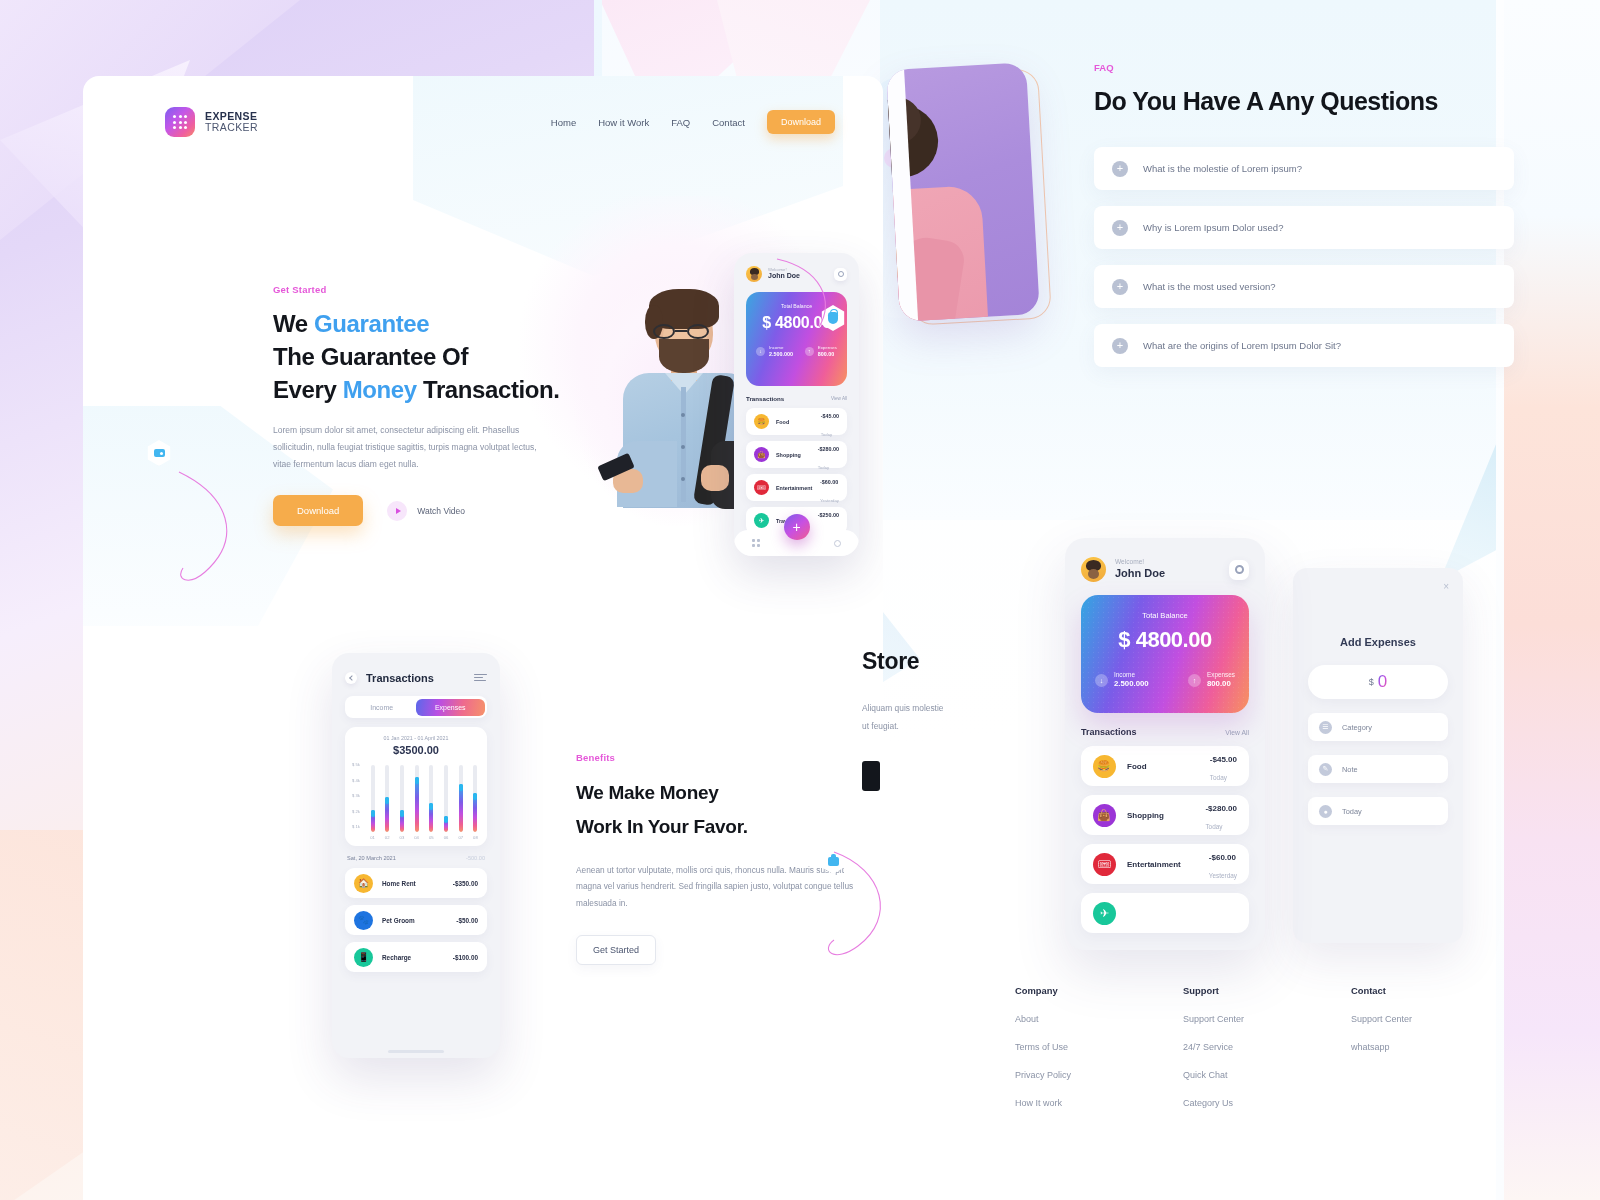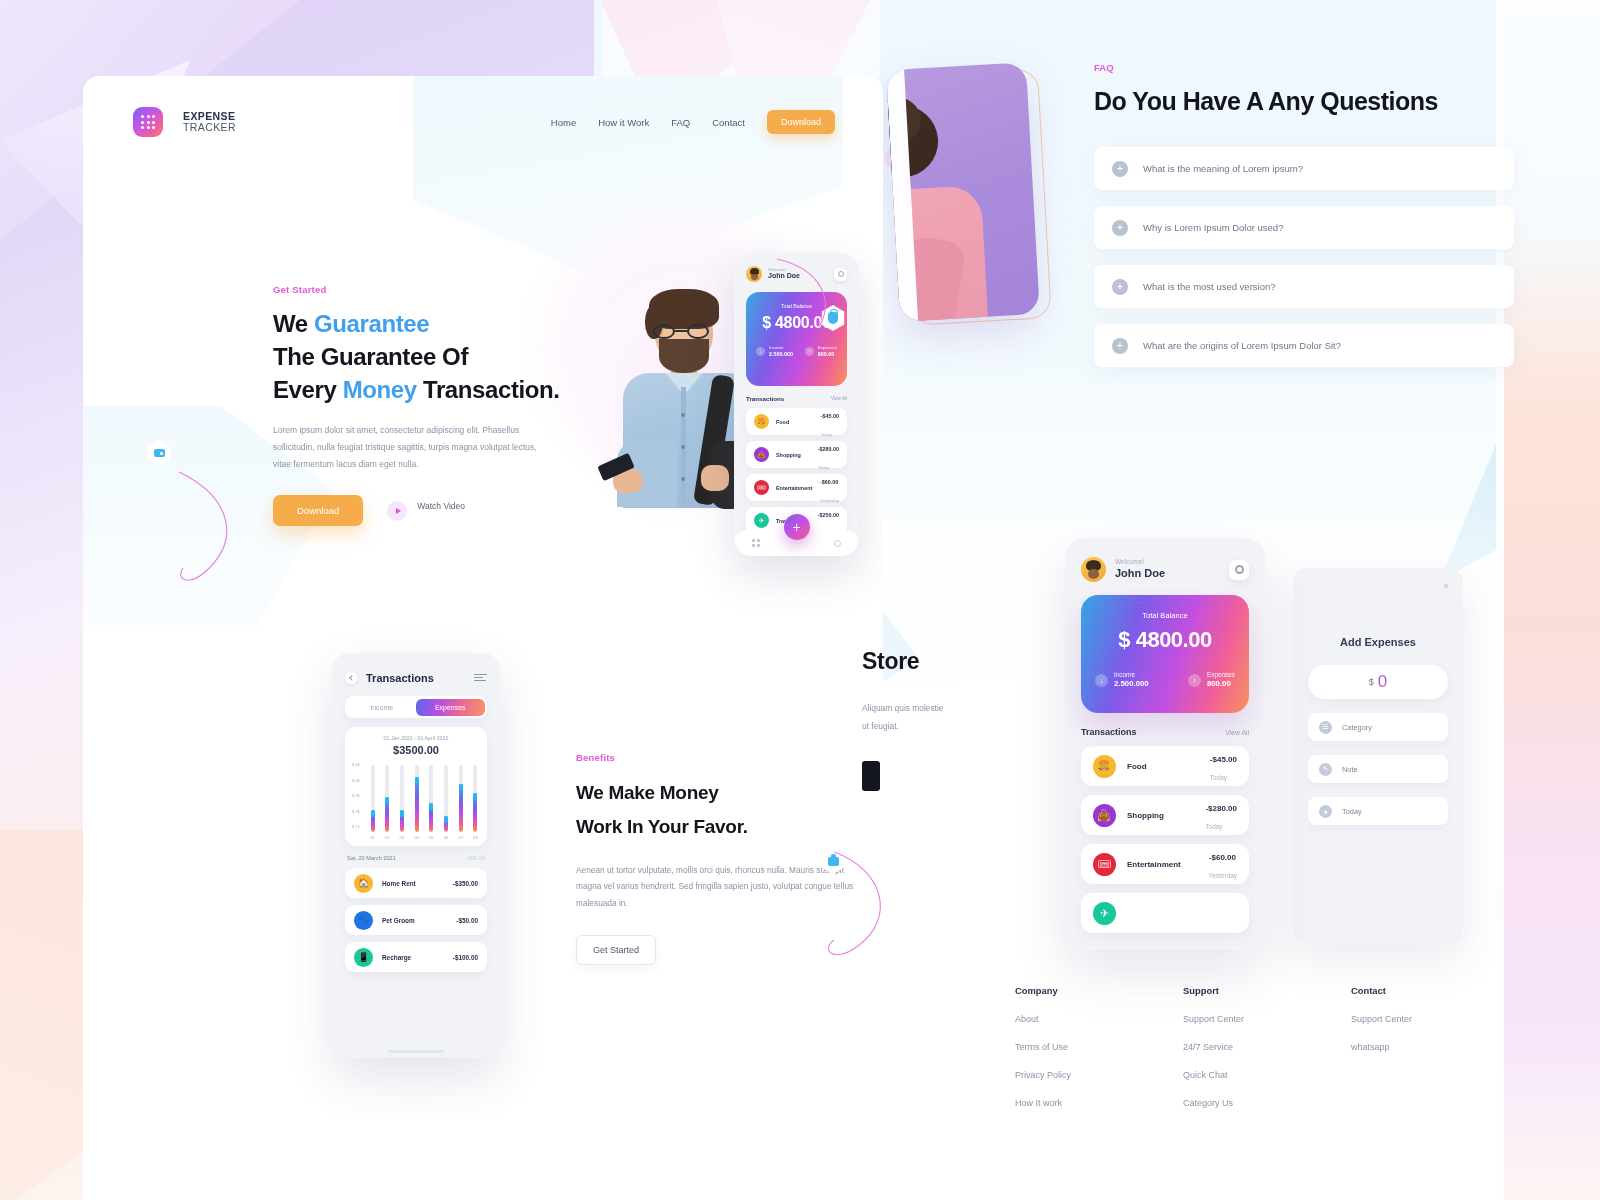--- a/index.html
+++ b/index.html
@@ -108,21 +108,21 @@
     clip-path:polygon(0 0,55% 0,100% 38%,70% 100%,0 100%);
     opacity:.85;
   }
   .ab-shape3 {
     position:absolute; left:430px; top:120px; width:330px; height:300px;
     background:radial-gradient(circle at 50% 50%,#fdf1fb 0%,#fdf6fd 45%,rgba(255,255,255,0) 72%);
   }
 
   
   .hdr { position:absolute; left:50px; top:22px; right:48px; height:48px; display:flex; align-items:center; justify-content:space-between; }
-  .brand { display:flex; align-items:center; gap:20px; }
+  .brand { display:flex; align-items:center; gap:10px;margin-left:32px; }
   .logo-sq {
     width:30px; height:30px; border-radius:9px;
     background:linear-gradient(135deg,#7b5ef0 0%,#c457e8 40%,#ef5ea0 75%,#f58a6a 100%);
     display:flex; align-items:center; justify-content:center;
   }
   .logo-grid { display:grid; grid-template-columns:repeat(3,3px); gap:2.6px; }
   .logo-grid i { width:3px; height:3px; background:#fff; border-radius:50%; display:block; }
   .brand-txt { line-height:1.08; }
   .brand-top { font-size:10.5px; font-weight:bold; letter-spacing:.4px; color:#27314d; }
   .brand-bot { font-size:10.5px; letter-spacing:.4px; color:#4c5670; }
@@ -137,21 +137,21 @@
   .hero-copy { position:absolute; left:190px; top:208px; width:290px; }
   .eyebrow { font-size:9.5px; font-weight:bold; color:#e558d9; letter-spacing:.2px; }
   .h1 { margin-top:12px; font-size:24px; line-height:1.38; font-weight:bold; color:#13161c; letter-spacing:-.4px; }
   .h1 .hi { color:#3fa0ef; }
   .hero-p { margin-top:16px; font-size:8.5px; line-height:2.0; color:#8b93a6; width:275px; }
   .hero-cta { margin-top:22px; display:flex; align-items:center; gap:24px; }
   .btn-dl2 {
     background:#f6ac4b; color:#fff; font-size:9.5px; padding:10px 24px; border-radius:7px;
     border:none; cursor:pointer; box-shadow:0 8px 18px rgba(246,172,75,.35);
   }
-  .watch { display:flex; align-items:flex-start; gap:10px; cursor:pointer; }
+  .watch { display:flex; align-items:center; gap:10px; cursor:pointer; }
   .play {
     width:20px; height:20px; border-radius:50%; background:#f7e6fb;
     display:flex; align-items:center; justify-content:center;
   }
   .play i { width:0;height:0;border-left:5px solid #d94fe0;border-top:3.5px solid transparent;border-bottom:3.5px solid transparent; display:block; margin-left:1.5px; }
   .watch span { font-size:8.5px; color:#5c6479; }
 
   
   .person { position:absolute; left:500px; top:215px; width:190px; height:215px; }
   .p-glow { position:absolute; inset:-20px -10px; background:radial-gradient(ellipse at 50% 50%,#fbeefb 0%,#fdf6fd 50%,rgba(255,255,255,0) 72%); }
@@ -769,21 +769,21 @@
   <svg style="position:absolute;left:800px;top:800px;width:110px;height:180px" viewBox="0 0 110 180">
     <path d="M34 52 C 84 70, 96 118, 58 146 C 34 164, 20 150, 34 140" fill="none" stroke="#e77ee0" stroke-width="1.1"></path>
   </svg>
 
   <div class="faq">
     <div class="faq-eye">FAQ</div>
     <h2 class="faq-h2">Do You Have A Any Questions</h2>
     <div class="faq-list">
       <div class="faq-item">
         <span class="faq-plus">+</span>
-        <span class="faq-q">What is the meaning of Lorem ipsum?</span>
+        <span class="faq-q">What is the molestie of Lorem ipsum?</span>
       </div>
       <div class="faq-item">
         <span class="faq-plus">+</span>
         <span class="faq-q">Why is Lorem Ipsum Dolor used?</span>
       </div>
       <div class="faq-item">
         <span class="faq-plus">+</span>
         <span class="faq-q">What is the most used version?</span>
       </div>
       <div class="faq-item">

